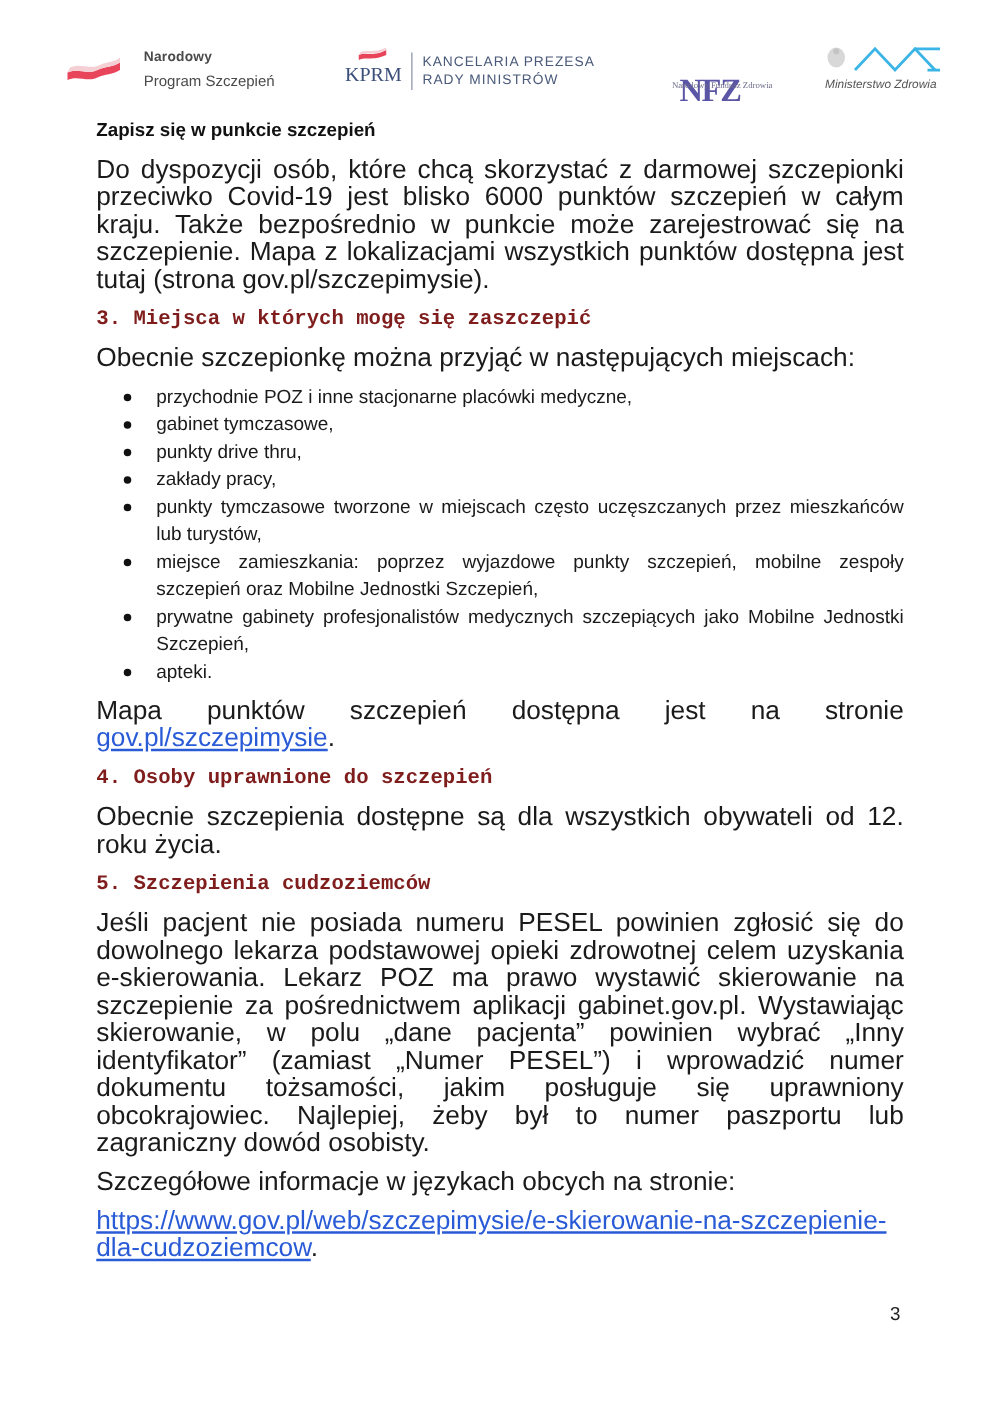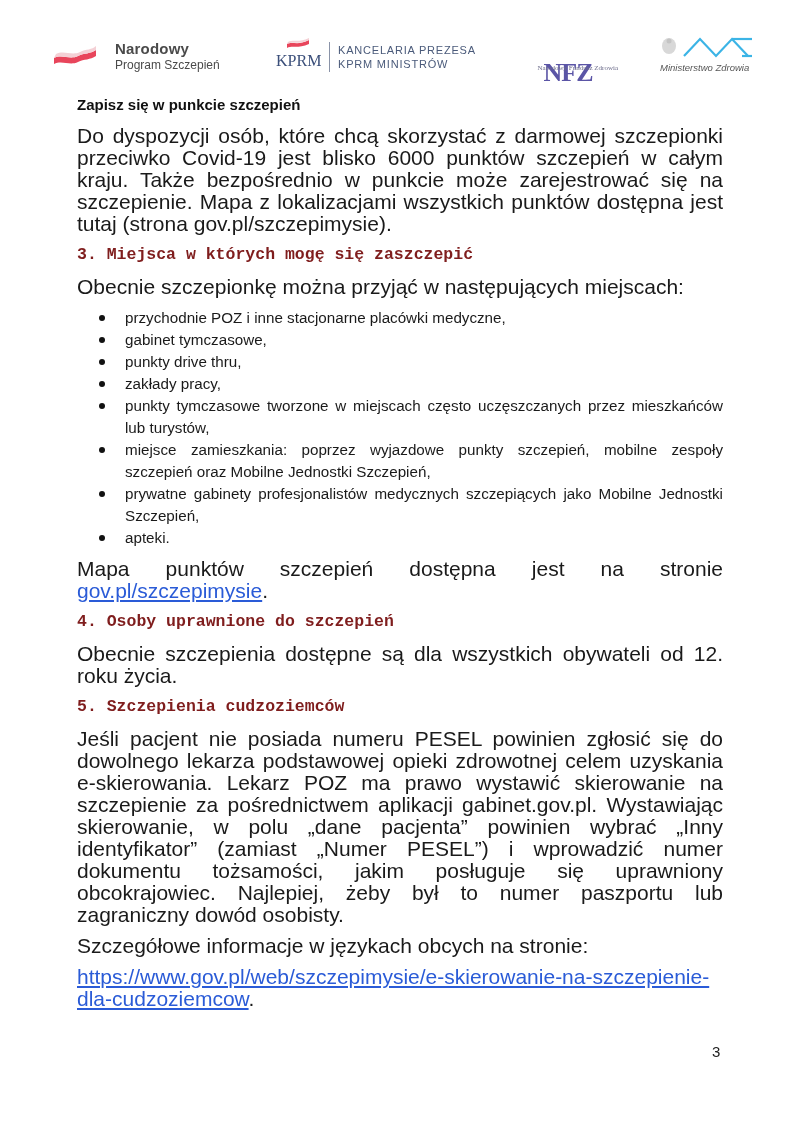--- a/index.html
+++ b/index.html
@@ -23,21 +23,21 @@
       width: 800px;
       height: 50px;
     }
     .logo { position: absolute; }
     .logo-nps { left: 52px; top: 6px; width: 180px; height: 40px; }
     .logo-nps .flag {
       position: absolute; left: 0; top: 8px; width: 46px; height: 24px;
     }
     .logo-nps .t1 {
       position: absolute; left: 63px; top: 4px;
-      font-size: 15px; font-weight: bold; color: #4a4a4a; letter-spacing: 0.2px;
+      font-size: 11px; font-weight: bold; color: #4a4a4a; letter-spacing: 0.2px;
     }
     .logo-nps .t2 {
       position: absolute; left: 63px; top: 22px;
       font-size: 12px; color: #4a4a4a;
     }
     .logo-kprm { left: 276px; top: 6px; width: 200px; height: 40px; }
     .logo-kprm .flag {
       position: absolute; left: 10px; top: 2px; width: 24px; height: 12px;
     }
     .logo-kprm .kprm {
@@ -151,21 +151,21 @@
   </div>
 
   <div class="logo logo-kprm">
     <svg class="flag" viewBox="0 0 24 12">
       <path d="M1 6 C6 3, 12 8, 23 2 L23 6 C12 11, 6 7, 1 10 Z" fill="#e8455b"></path>
       <path d="M2 4 C7 1, 13 5, 23 0 L23 2 C13 7, 7 3, 1 6 Z" fill="#f4d0d5"></path>
     </svg>
     <span class="kprm">KPRM</span>
     <span class="sep"></span>
     <span class="t1">KANCELARIA PREZESA</span>
-    <span class="t2">KPRM MINISTRÓW</span>
+    <span class="t2">RADY MINISTRÓW</span>
   </div>
 
   <div class="logo logo-nfz">
     <span class="big">NFZ</span>
     <span class="small">Narodowy Fundusz Zdrowia</span>
   </div>
 
   <div class="logo logo-mz">
     <svg class="eagle" viewBox="0 0 18 20">
       <ellipse cx="9" cy="10" rx="7" ry="8" fill="#d8d8d8"></ellipse>

